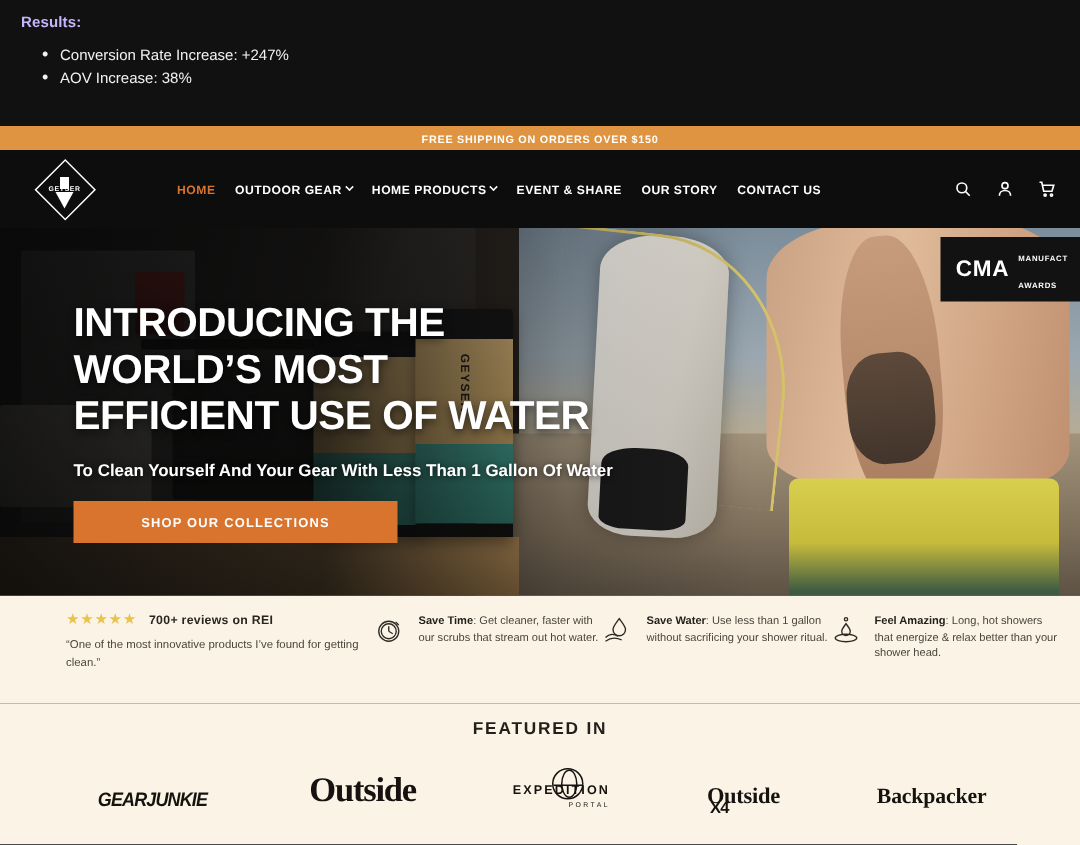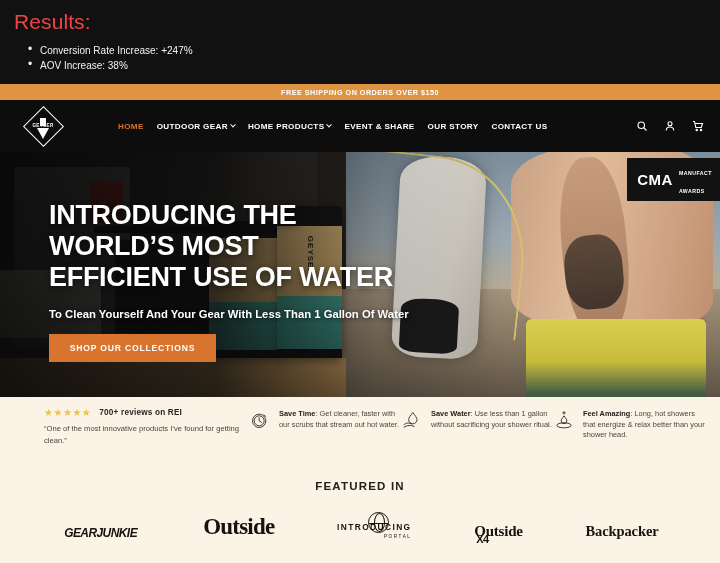--- a/index.html
+++ b/index.html
@@ -11,23 +11,23 @@
   }
   .page { width: 720px; height: 563px; position: relative; }
 
   
   .results-block {
     background: #111111;
     padding: 10px 0 12px 14px;
     height: 84px;
   }
   .results-title {
-    color: #ef4444;
-    font-size: 21px;
-    font-weight: normal;
+    color: #c4b5fd;
+    font-size: 10px;
+    font-weight: bold;
     letter-spacing: .1px;
     margin-bottom: 9px;
   }
   .results-list { list-style: none; margin-left: 14px; }
   .results-list li {
     color: #f2f2f2;
     font-size: 10px;
     line-height: 15px;
     position: relative;
     padding-left: 12px;
@@ -299,21 +299,21 @@
   }
   .hero-cta {
     display: inline-block;
     margin-top: 14px;
     background: #d9742e;
     color: #ffffff;
     font-size: 8.6px;
     font-weight: bold;
     letter-spacing: .8px;
     padding: 9px 0;
-    width: 167px;
+    width: 216px;
     text-align: center;
     border: none;
     cursor: pointer;
     font-family: inherit;
   }
 
   
   .benefits {
     background: #fbf4e6;
     height: 72px;
@@ -583,21 +583,21 @@
     </div>
   </div>
 
   <div class="featured">
     <div class="featured-title">FEATURED IN</div>
     <div class="logos">
       <div class="brand brand-gearjunkie">GEARJUNKIE</div>
       <div class="brand brand-outside">Outside</div>
       <div class="brand brand-expedition">
         <span class="globe"></span>
-        <span class="ex-main">INTRODUCING</span>
+        <span class="ex-main">EXPEDITION</span>
         <span class="ex-sub">PORTAL</span>
       </div>
       <div class="brand brand-outdoorx4">
         <span class="od">Outside</span>
         <span class="x4">X4</span>
       </div>
       <div class="brand brand-backpacker">Backpacker</div>
     </div>
   </div>
 

